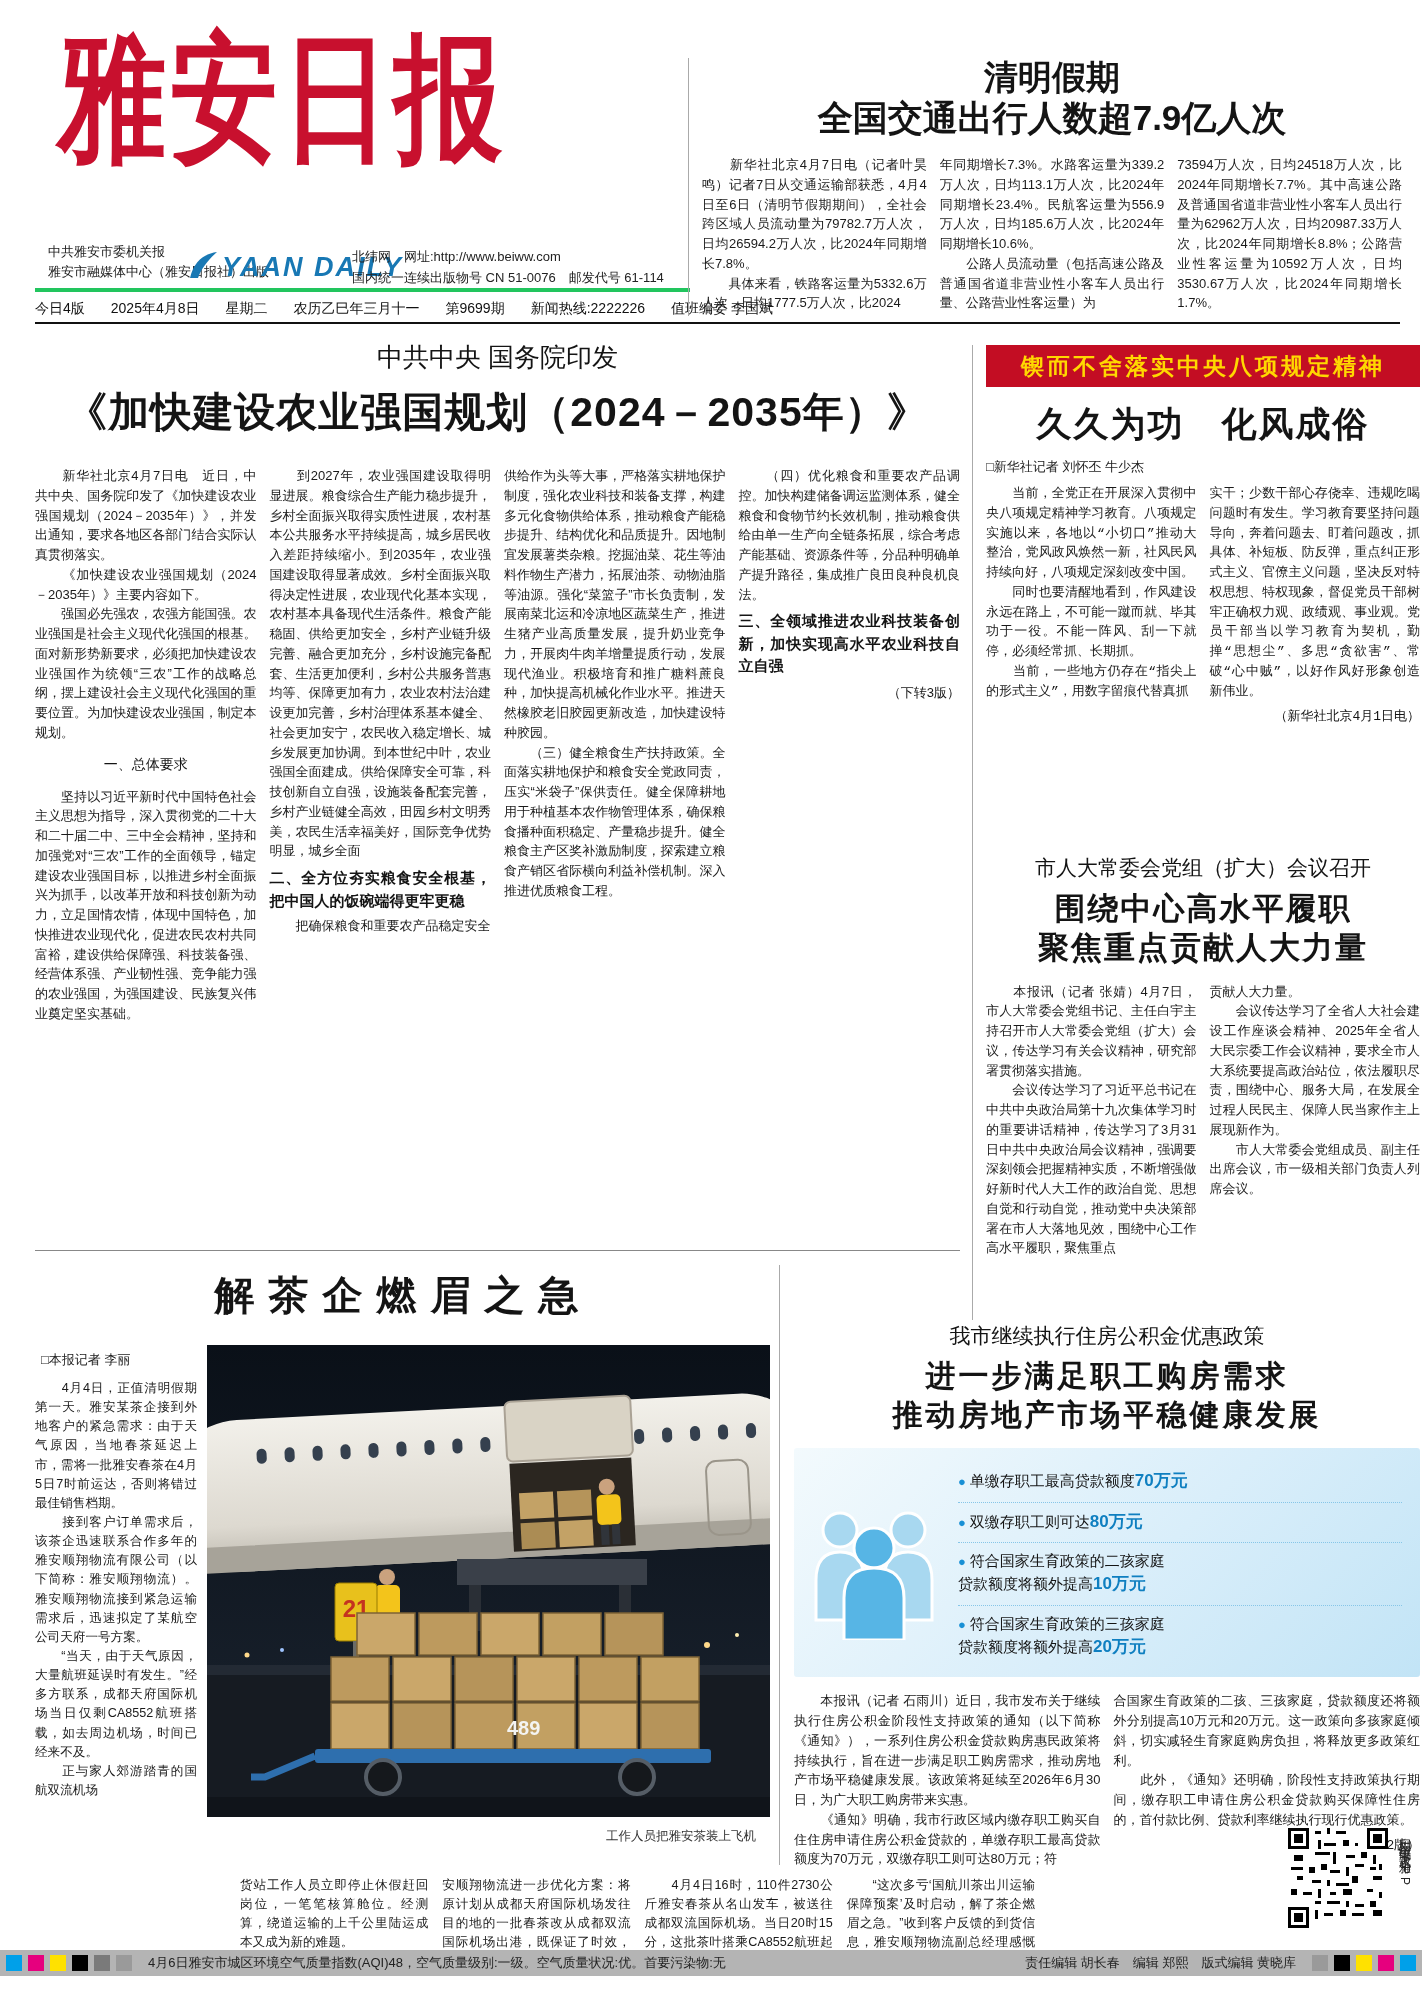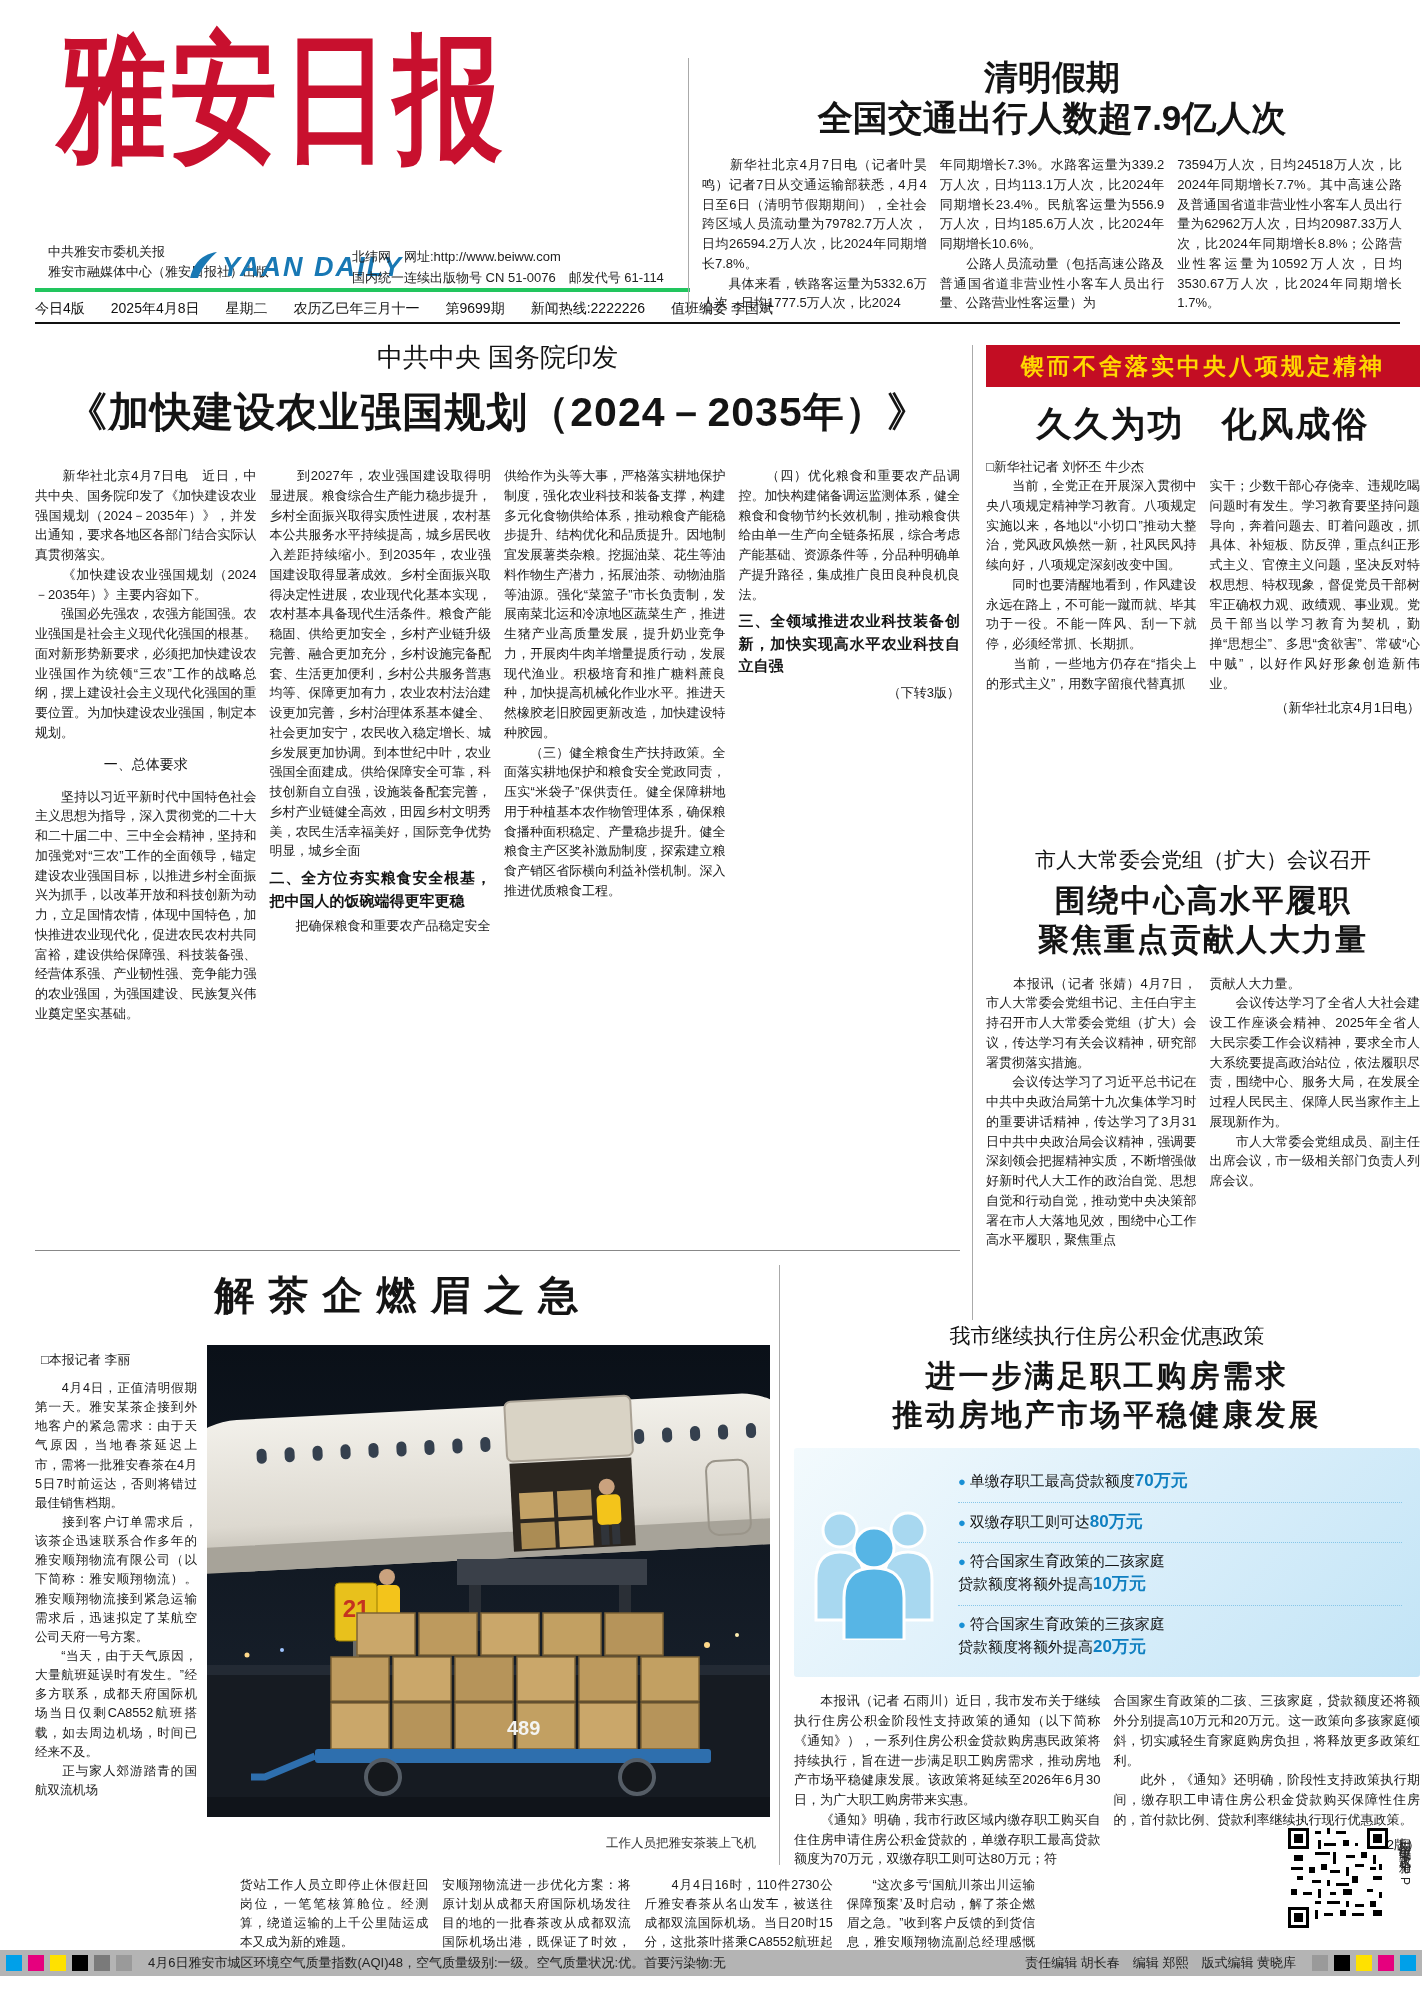--- a/index.html
+++ b/index.html
@@ -57,21 +57,21 @@
   .jj-headline { font-size:35px; font-weight:bold; text-align:center; letter-spacing:2px; margin:14px 0 10px; }
   .rd-kicker { font-size:21px; text-align:center; margin-bottom:8px; }
   .rd-headline { font-size:31px; font-weight:bold; text-align:center; line-height:1.25; letter-spacing:2px; }
 
   
   .tea-kicker { font-size:20px; text-align:center; }
   .tea-headline { font-size:40px; font-weight:bold; text-align:center; letter-spacing:14px; margin-top:10px; }
   .tea-row { display:flex; gap:10px; margin-top:22px; }
   .tea-left { width:162px; flex:none; }
   .photo-wrap { width:563px; flex:none; }
-  .photo-caption { font-size:12.5px; color:#333; text-align:right; padding:18px 14px 0 0; }
+  .photo-caption { font-size:12.5px; color:#333; text-align:right; padding:11px 14px 0 0; }
 
   
   .hs-kicker { font-size:21px; text-align:center; }
   .hs-headline { font-size:30px; font-weight:bold; text-align:center; line-height:1.3; letter-spacing:3px; }
   .infographic {
     margin-top:14px; padding:14px 18px 10px 10px; display:flex; gap:14px; align-items:center;
     background:linear-gradient(135deg,#f3fafd 0%,#d9eefa 55%,#c2e4f6 100%);
     border-radius:3px;
   }
   .info-list { flex:1; }
@@ -174,21 +174,21 @@
   <div class="abs vrule" style="left:972px; top:345px; height:975px;"></div>
 
   <div class="abs" style="left:986px; top:345px; width:434px;">
     <div class="red-banner">
       <span>锲而不舍落实中央八项规定精神</span>
     </div>
 
     <div>
       <div class="jj-headline">久久为功　化风成俗</div>
       <div class="byline">□新华社记者 刘怀丕 牛少杰</div>
-      <div class="cols" style="height:352px; overflow:hidden;">
+      <div class="cols" style="margin-top:8px; height:352px; overflow:hidden;font-family:Liberation Mono, monospace;">
         <div class="txt">　　当前，全党正在开展深入贯彻中央八项规定精神学习教育。八项规定实施以来，各地以“小切口”推动大整治，党风政风焕然一新，社风民风持续向好，八项规定深刻改变中国。
 　　同时也要清醒地看到，作风建设永远在路上，不可能一蹴而就、毕其功于一役。不能一阵风、刮一下就停，必须经常抓、长期抓。
 　　当前，一些地方仍存在“指尖上的形式主义”，用数字留痕代替真抓</div>
         <div>
           <div class="txt">实干；少数干部心存侥幸、违规吃喝问题时有发生。学习教育要坚持问题导向，奔着问题去、盯着问题改，抓具体、补短板、防反弹，重点纠正形式主义、官僚主义问题，坚决反对特权思想、特权现象，督促党员干部树牢正确权力观、政绩观、事业观。党员干部当以学习教育为契机，勤掸“思想尘”、多思“贪欲害”、常破“心中贼”，以好作风好形象创造新伟业。</div>
           <div class="turn">（新华社北京4月1日电）</div>
         </div>
       </div>
     </div>
 

